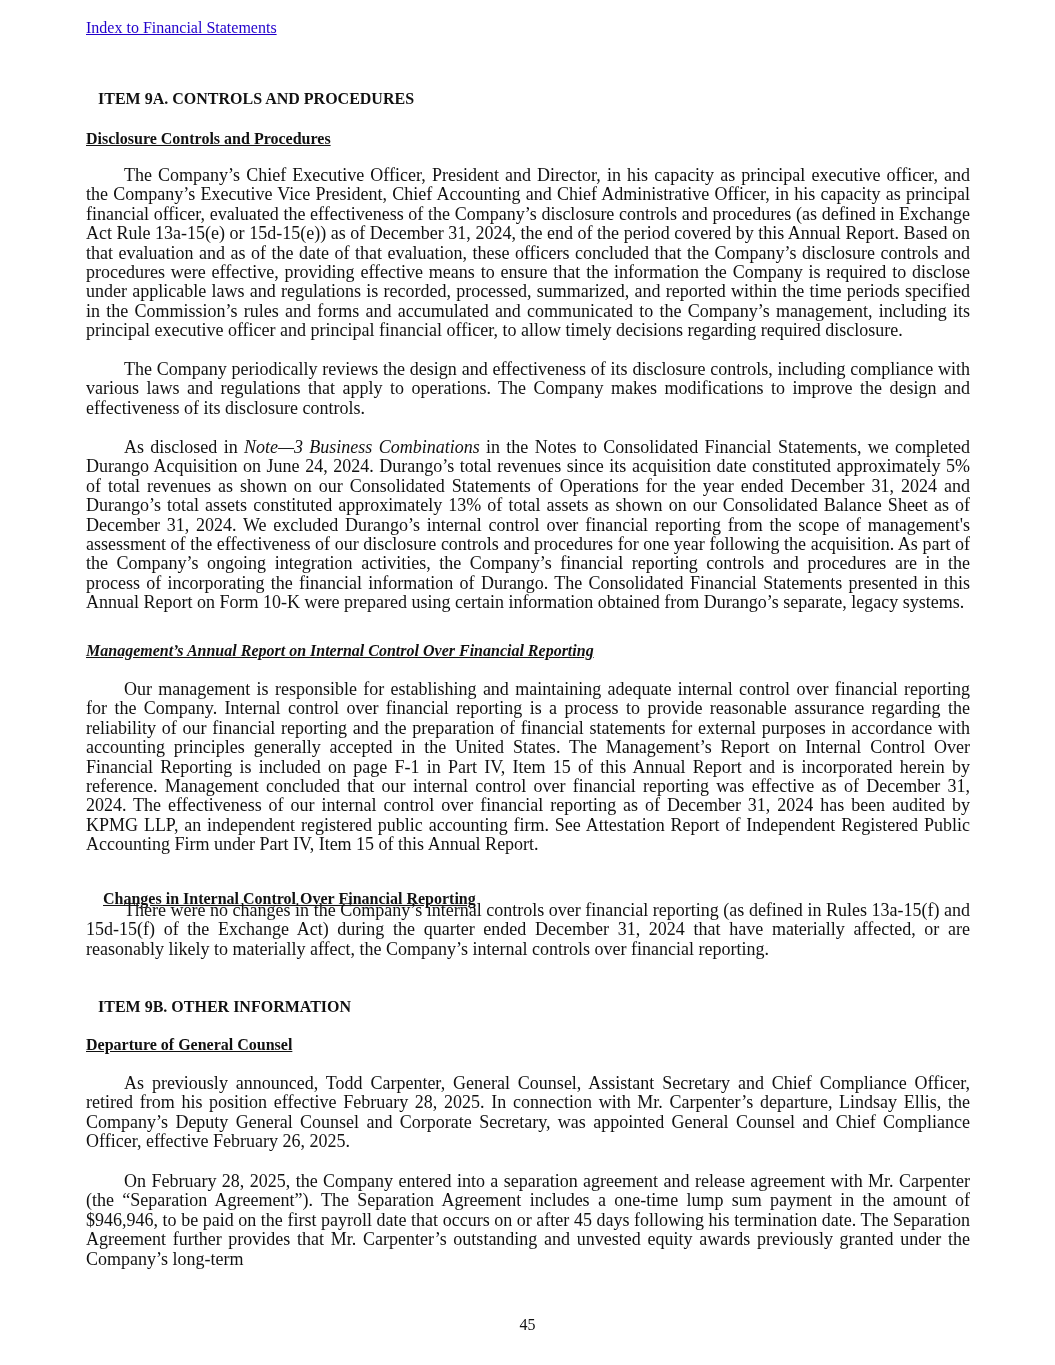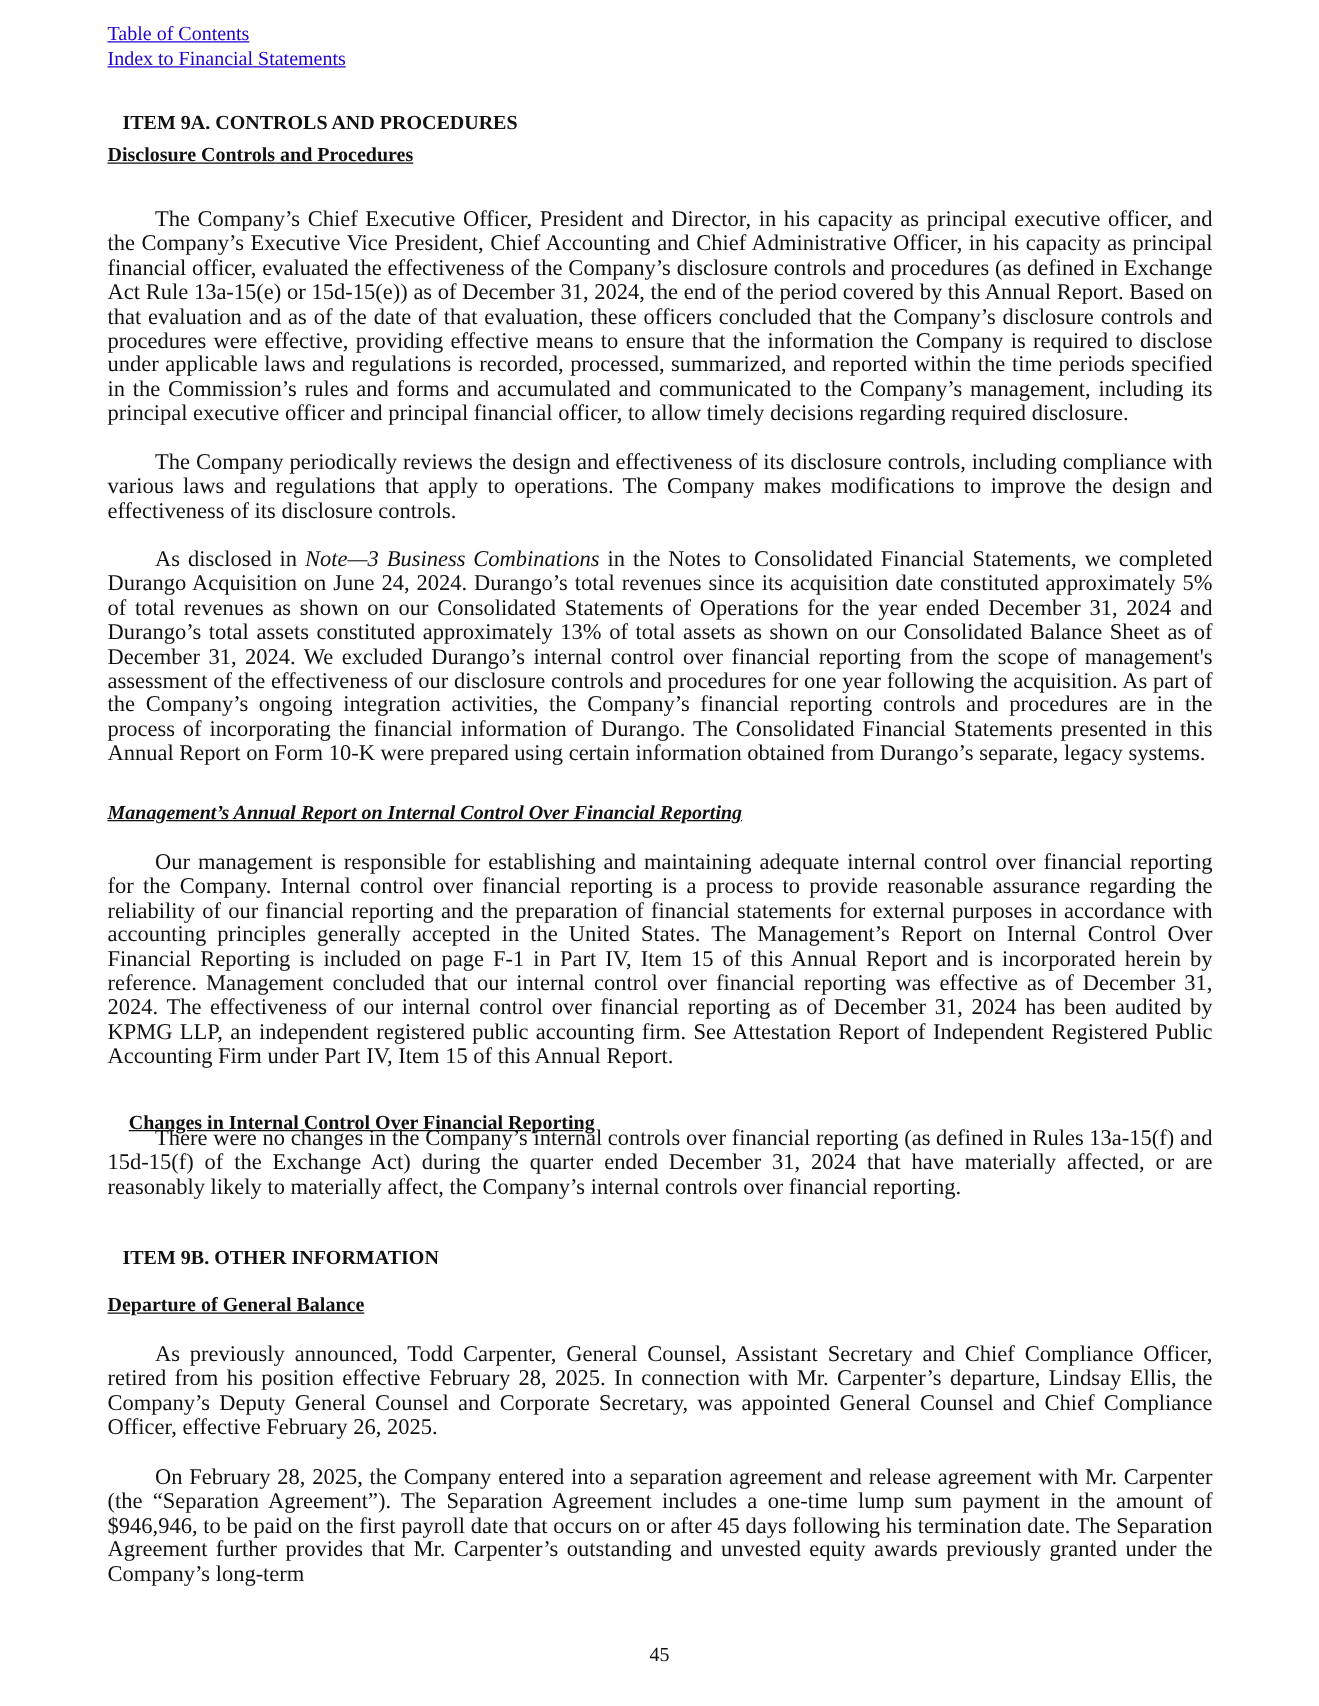--- a/index.html
+++ b/index.html
@@ -13,34 +13,33 @@
   .item { font-weight: bold; font-size: 16px; margin: 0; position: absolute; left: 12px; }
   .sub { font-weight: bold; text-decoration: underline; font-size: 16px; margin: 0; position: absolute; left: 0; }
   .para { position: absolute; left: 0; width: 884px; font-size: 18px; line-height: 19.4px; text-align: justify; text-indent: 38px; margin: 0; }
   .pagenum { position: absolute; left: 0; width: 1055px; top: 1316px; text-align: center; font-size: 16px; }
   i { font-style: italic; }
 </style>
 </head>
 <body>
 
 <div class="page">
-  <a class="nav" href="#">Table of Contents</a>
   <a class="nav" href="#">Index to Financial Statements</a>
 
   <h2 class="item" style="top:72px;">ITEM 9A. CONTROLS AND PROCEDURES</h2>
-  <h3 class="sub" style="top:98px;">Disclosure Controls and Procedures</h3>
+  <h3 class="sub" style="top:112px;">Disclosure Controls and Procedures</h3>
   <p class="para" style="top:148px;">The Company’s Chief Executive Officer, President and Director, in his capacity as principal executive officer, and the Company’s Executive Vice President, Chief Accounting and Chief Administrative Officer, in his capacity as principal financial officer, evaluated the effectiveness of the Company’s disclosure controls and procedures (as defined in Exchange Act Rule 13a-15(e) or 15d-15(e)) as of December 31, 2024, the end of the period covered by this Annual Report. Based on that evaluation and as of the date of that evaluation, these officers concluded that the Company’s disclosure controls and procedures were effective, providing effective means to ensure that the information the Company is required to disclose under applicable laws and regulations is recorded, processed, summarized, and reported within the time periods specified in the Commission’s rules and forms and accumulated and communicated to the Company’s management, including its principal executive officer and principal financial officer, to allow timely decisions regarding required disclosure.</p>
   <p class="para" style="top:342px;">The Company periodically reviews the design and effectiveness of its disclosure controls, including compliance with various laws and regulations that apply to operations. The Company makes modifications to improve the design and effectiveness of its disclosure controls.</p>
   <p class="para" style="top:420px;"><span>As disclosed in </span><i>Note—3 Business Combinations</i><span> in the Notes to Consolidated Financial Statements, we completed Durango Acquisition on June 24, 2024. Durango’s total revenues since its acquisition date constituted approximately 5% of total revenues as shown on our Consolidated Statements of Operations for the year ended December 31, 2024 and Durango’s total assets constituted approximately 13% of total assets as shown on our Consolidated Balance Sheet as of December 31, 2024. We excluded Durango’s internal control over financial reporting from the scope of management's assessment of the effectiveness of our disclosure controls and procedures for one year following the acquisition. As part of the Company’s ongoing integration activities, the Company’s financial reporting controls and procedures are in the process of incorporating the financial information of Durango. The Consolidated Financial Statements presented in this Annual Report on Form 10-K were prepared using certain information obtained from Durango’s separate, legacy systems.</span></p>
 
   <h3 class="sub" style="top:624px;font-style:italic;">Management’s Annual Report on Internal Control Over Financial Reporting</h3>
   <p class="para" style="top:662px;">Our management is responsible for establishing and maintaining adequate internal control over financial reporting for the Company. Internal control over financial reporting is a process to provide reasonable assurance regarding the reliability of our financial reporting and the preparation of financial statements for external purposes in accordance with accounting principles generally accepted in the United States. The Management’s Report on Internal Control Over Financial Reporting is included on page F-1 in Part IV, Item 15 of this Annual Report and is incorporated herein by reference. Management concluded that our internal control over financial reporting was effective as of December 31, 2024. The effectiveness of our internal control over financial reporting as of December 31, 2024 has been audited by KPMG LLP, an independent registered public accounting firm. See Attestation Report of Independent Registered Public Accounting Firm under Part IV, Item 15 of this Annual Report.</p>
 
   <h3 class="sub" style="top:872px;margin-left:17px;">Changes in Internal Control Over Financial Reporting</h3>
   <p class="para" style="top:883px;">There were no changes in the Company’s internal controls over financial reporting (as defined in Rules 13a-15(f) and 15d-15(f) of the Exchange Act) during the quarter ended December 31, 2024 that have materially affected, or are reasonably likely to materially affect, the Company’s internal controls over financial reporting.</p>
 
   <h2 class="item" style="top:980px;">ITEM 9B. OTHER INFORMATION</h2>
-  <h3 class="sub" style="top:1018px;">Departure of General Balance</h3>
+  <h3 class="sub" style="top:1018px;">Departure of General Counsel</h3>
   <p class="para" style="top:1056px;">As previously announced, Todd Carpenter, General Counsel, Assistant Secretary and Chief Compliance Officer, retired from his position effective February 28, 2025. In connection with Mr. Carpenter’s departure, Lindsay Ellis, the Company’s Deputy General Counsel and Corporate Secretary, was appointed General Counsel and Chief Compliance Officer, effective February 26, 2025.</p>
   <p class="para" style="top:1154px;">On February 28, 2025, the Company entered into a separation agreement and release agreement with Mr. Carpenter (the “Separation Agreement”). The Separation Agreement includes a one-time lump sum payment in the amount of $946,946, to be paid on the first payroll date that occurs on or after 45 days following his termination date. The Separation Agreement further provides that Mr. Carpenter’s outstanding and unvested equity awards previously granted under the Company’s long-term</p>
 </div>
 
 <div class="pagenum">45</div>
 
 </body></html>

